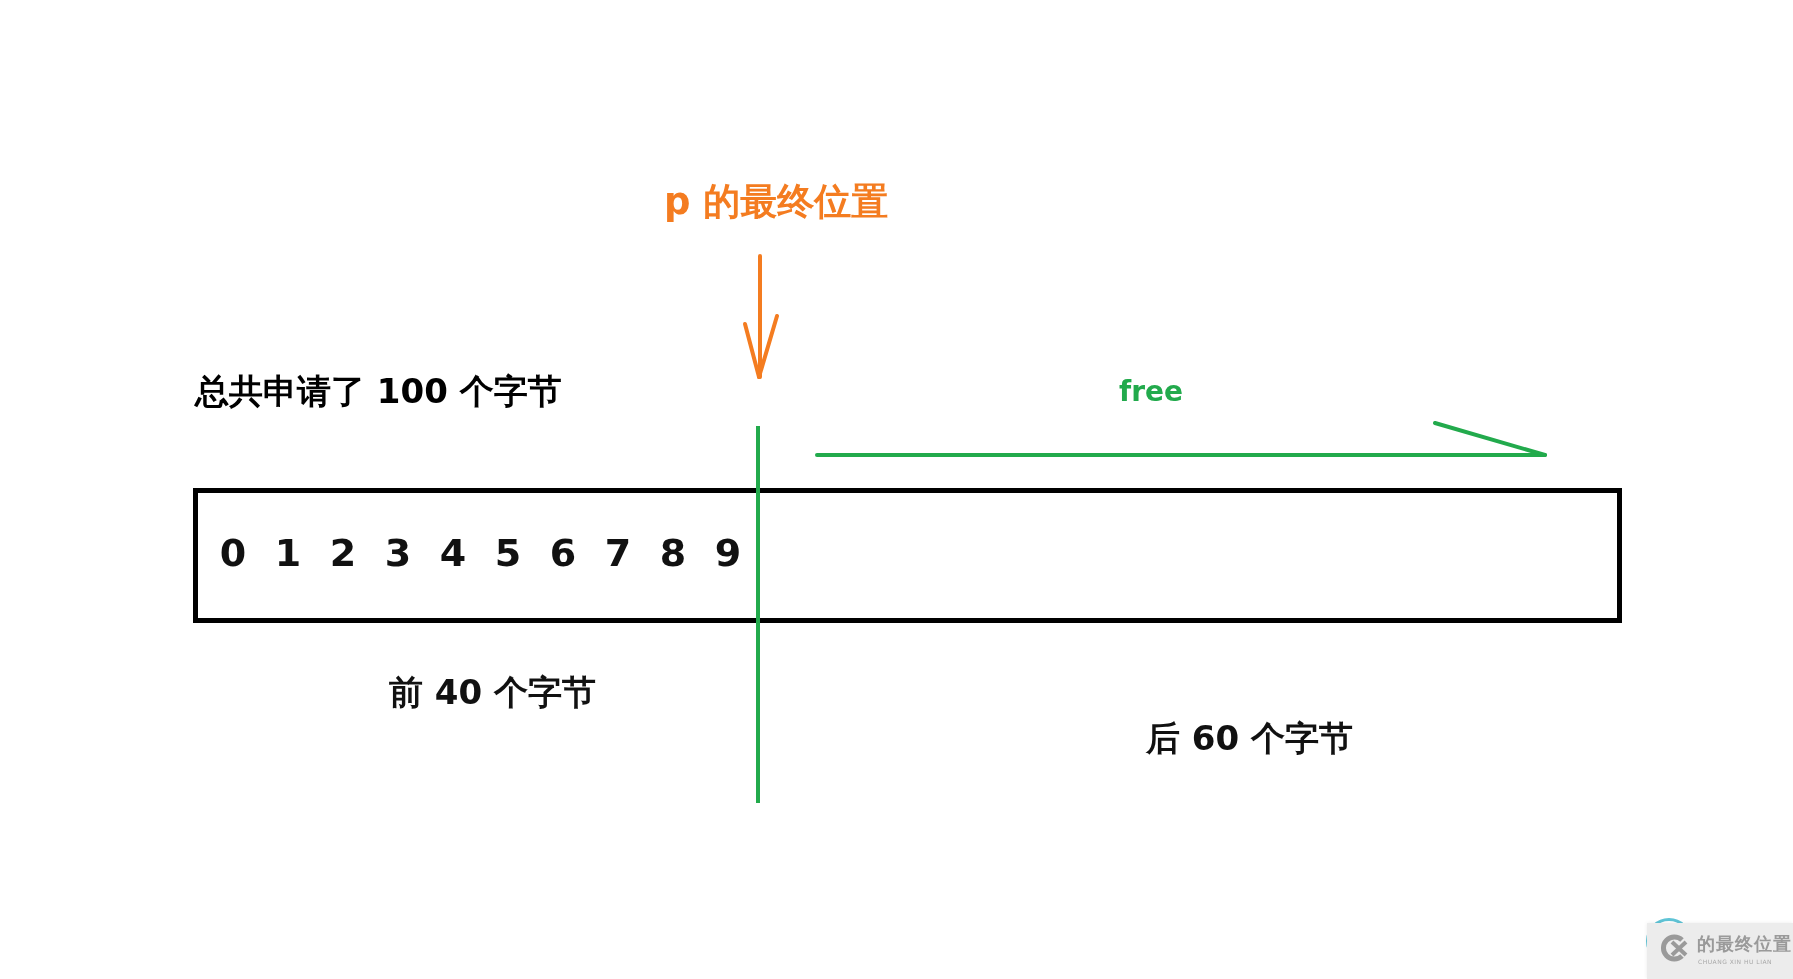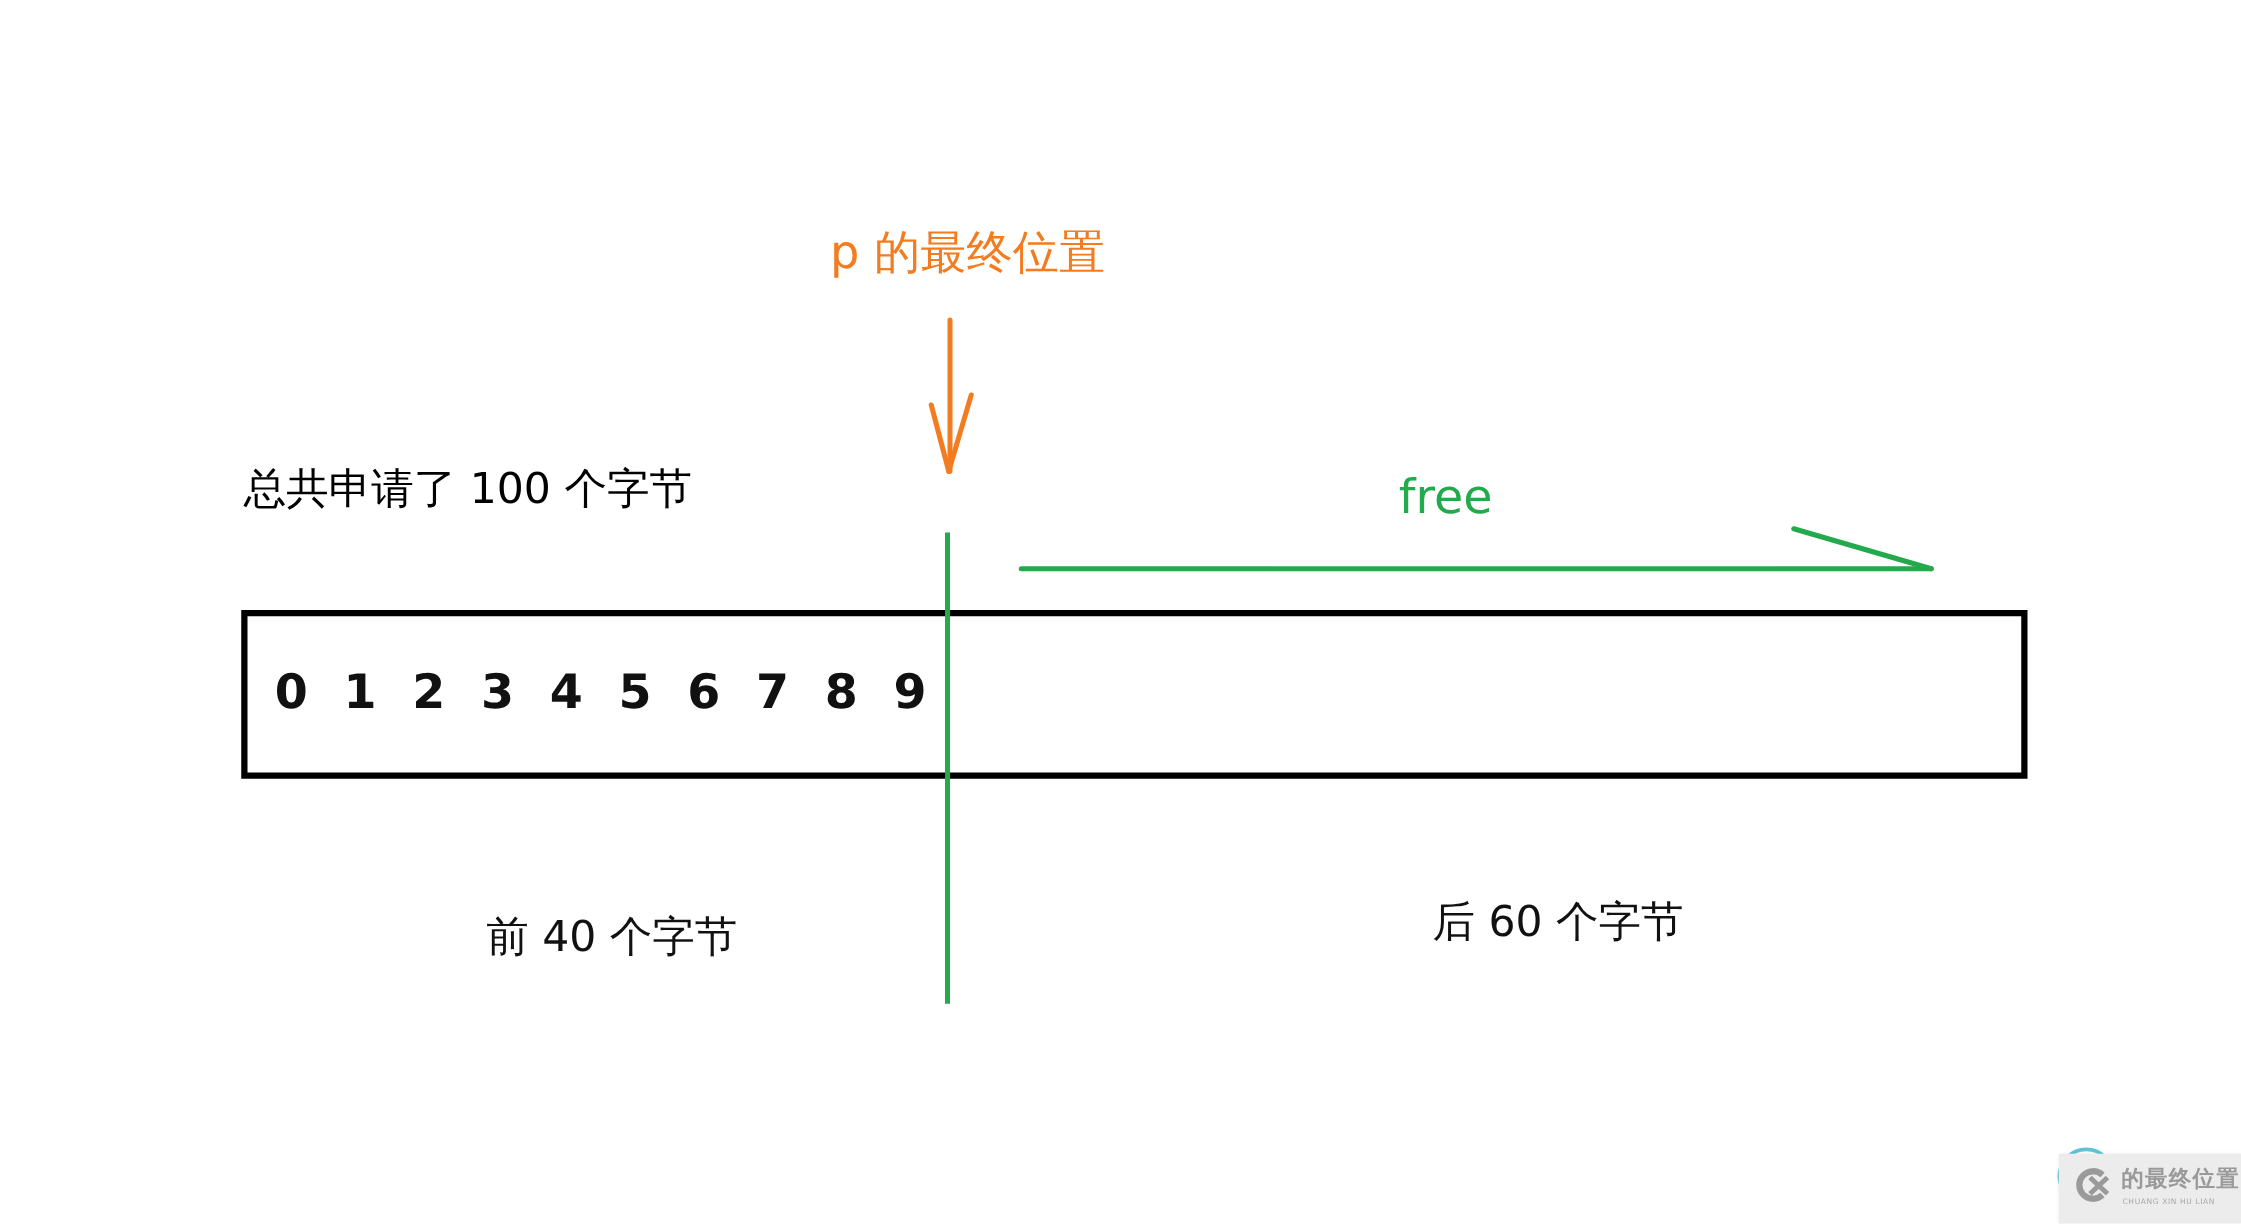--- a/index.html
+++ b/index.html
@@ -7,27 +7,27 @@
       position: relative;
       width: 1793px;
       height: 979px;
       background: #ffffff;
       overflow: hidden;
       font-family: "DejaVu Sans", "Liberation Sans", sans-serif;
     }
     .label {
       position: absolute;
       white-space: nowrap;
-      font-weight: normal;
+      font-weight: bold;
       line-height: 1;
     }
     .title-orange { left: 664px; top: 183px; font-size: 37px; color: #f47c20; letter-spacing: 0px; }
     .total-red { left: 195px; top: 374px; font-size: 34px; color: #000000; }
-    .free-green { left: 1119px; top: 378px; font-size: 38px; color: #22aa4c; }
-    .first-label { left: 389px; top: 733px; font-size: 34px; color: #111111; }
+    .free-green { left: 1119px; top: 378px; font-size: 28px; color: #22aa4c; }
+    .first-label { left: 389px; top: 675px; font-size: 34px; color: #111111; }
     .last-label { left: 1146px; top: 698px; font-size: 34px; color: #111111; margin-top: 23px; }
     .memory-box {
       position: absolute;
       left: 193px; top: 488px;
       width: 1419px; height: 125px;
       border: 5px solid #000000;
       box-sizing: content-box;
     }
     .digit {
       position: absolute;

